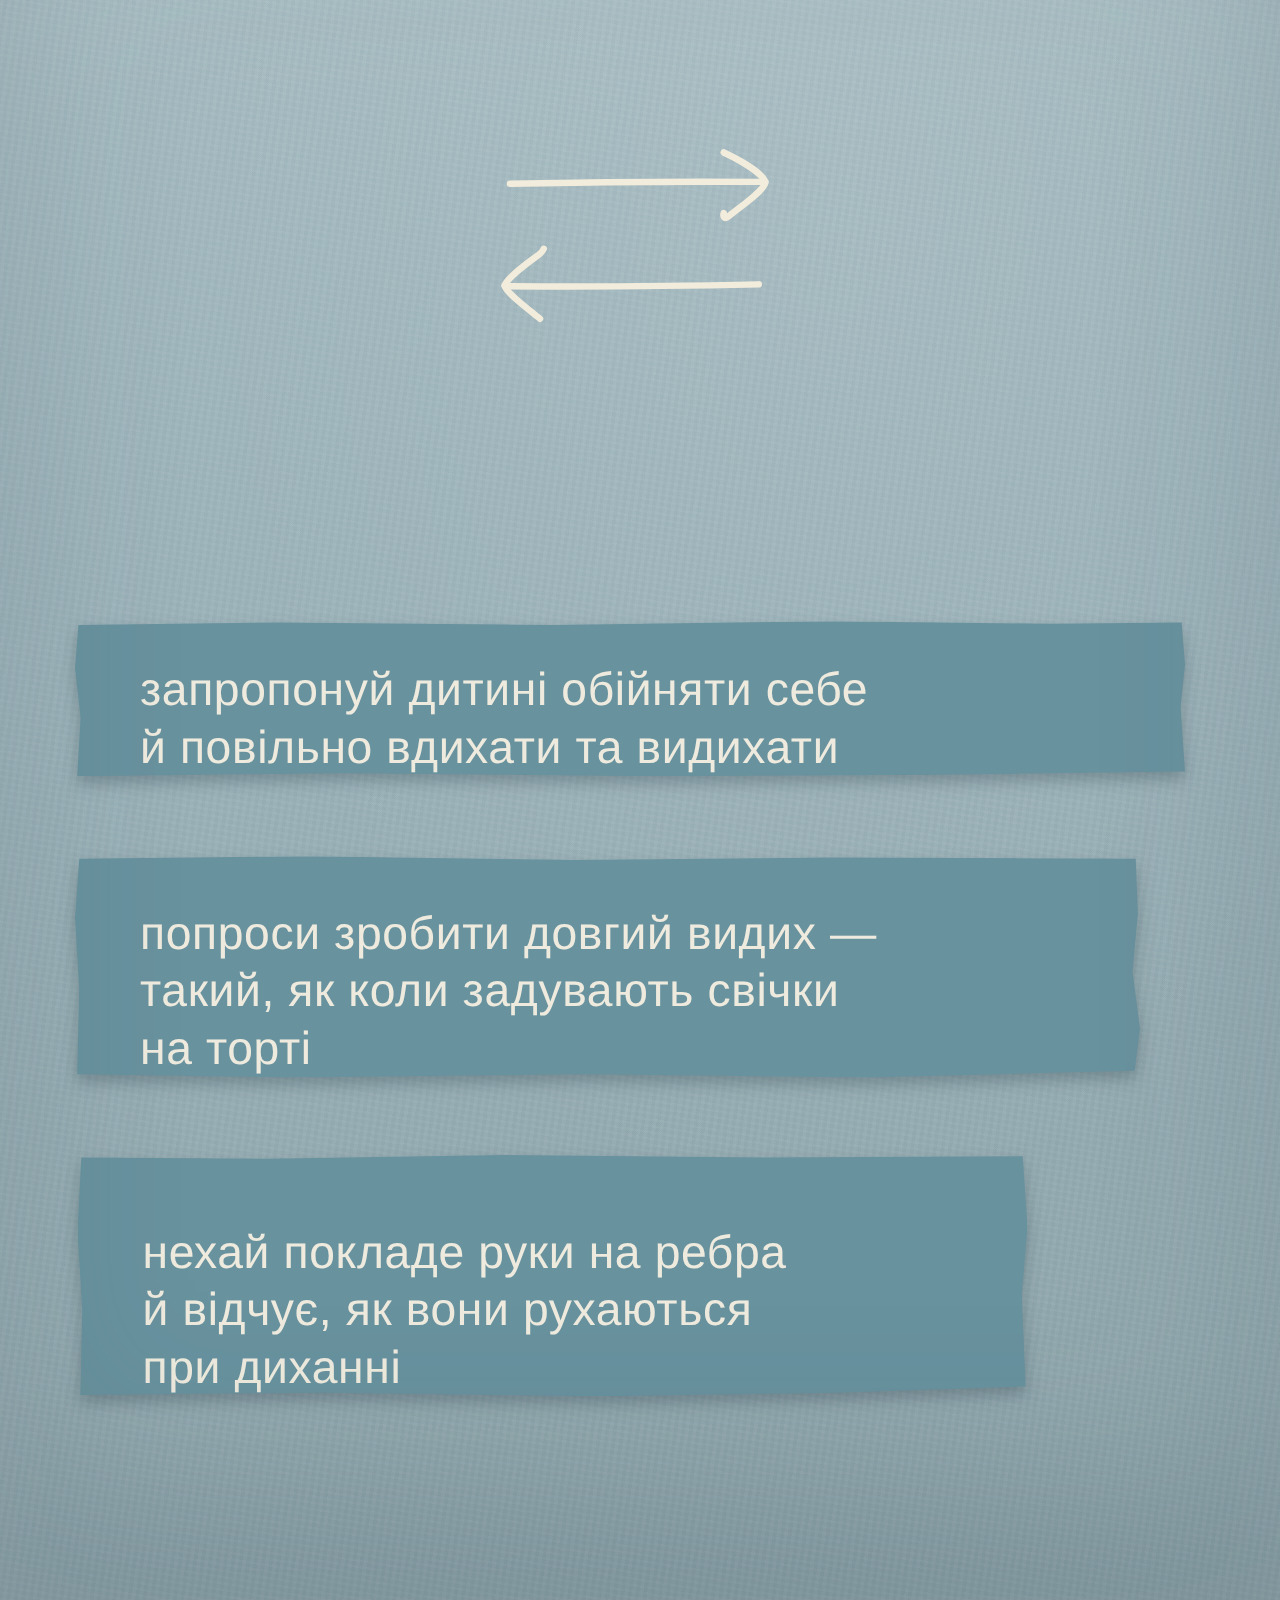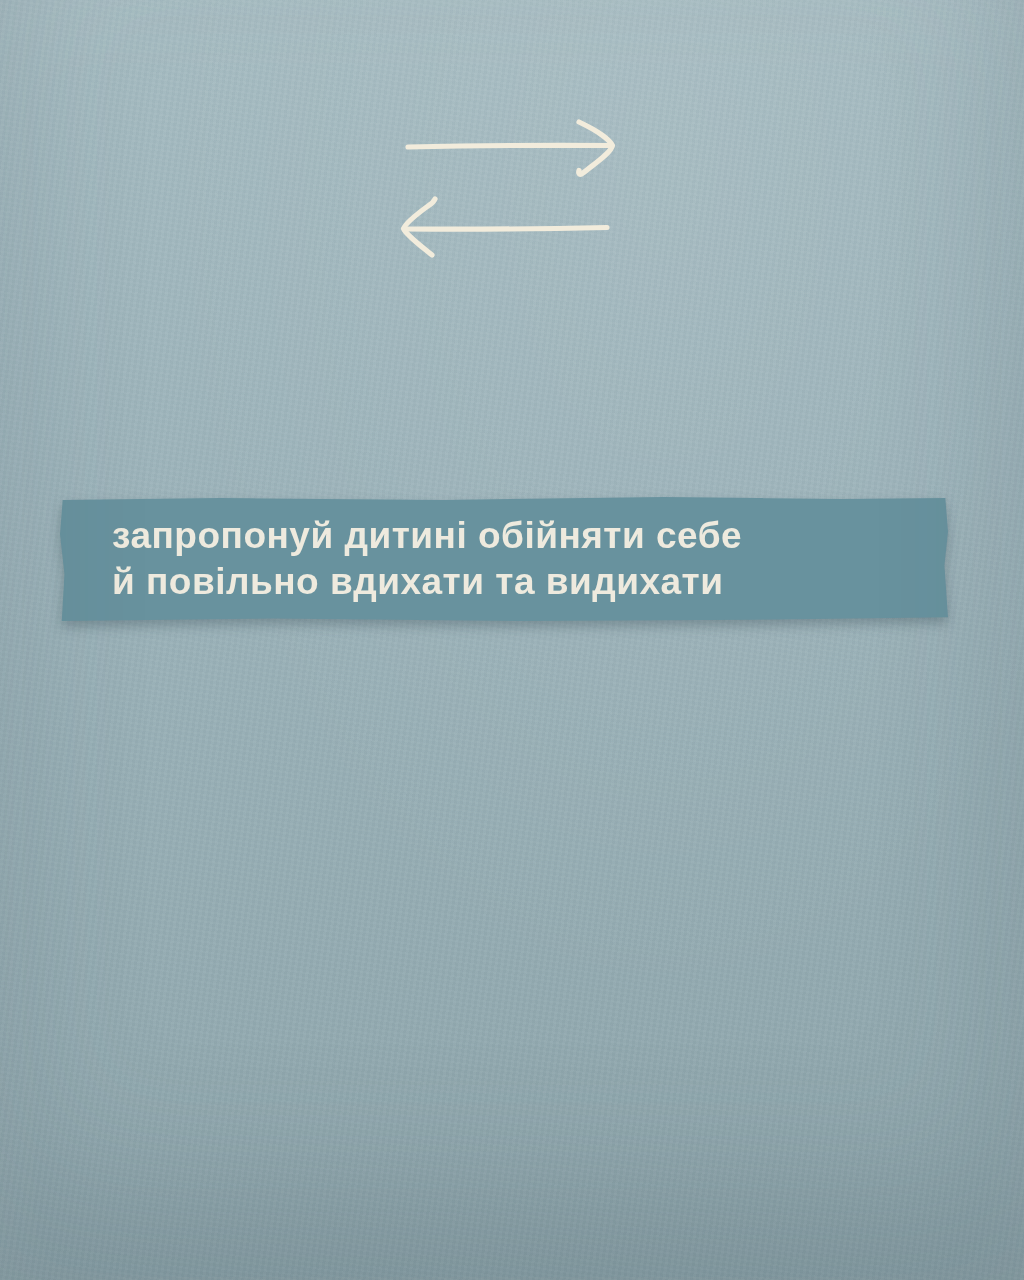--- a/index.html
+++ b/index.html
@@ -52,25 +52,24 @@
     white-space: nowrap;
   }
   .card {
     position: absolute;
     filter: drop-shadow(0 6px 6px rgba(40,60,70,0.30));
   }
   .card-bg {
     width: 100%; height: 100%;
     background: var(--card-background, #68929e);
     display: flex;
-    align-items: center;
+    align-items: flex-end;
     box-sizing: border-box;
     padding-left: 52px;
     padding-right: 12px;
-    font-weight: bold;
   }
   .card p {
     margin: 0;
     font-size: 37px;
     line-height: 46px;
     letter-spacing: 0.5px;
     color: var(--card-text, #eeeade);
     white-space: pre-line;
   }
   .card1 { left: 60px; top: 497px; width: 888px; height: 124px; }
@@ -105,16 +104,30 @@
   </svg>
 
 
   <div class="card card1">
     <div class="card-bg">
       <p>запропонуй дитині обійняти себе
 й повільно вдихати та видихати</p>
     </div>
   </div>
 
+  <div class="card card2">
+    <div class="card-bg">
+      <p>попроси зробити довгий видих —
+такий, як коли задувають свічки
+на торті</p>
+    </div>
+  </div>
 
+  <div class="card card3">
+    <div class="card-bg">
+      <p>нехай покладе руки на ребра
+й відчує, як вони рухаються
+при диханні</p>
+    </div>
+  </div>
 
   <div class="vignette"></div>
 </div>
 
 </body></html>

